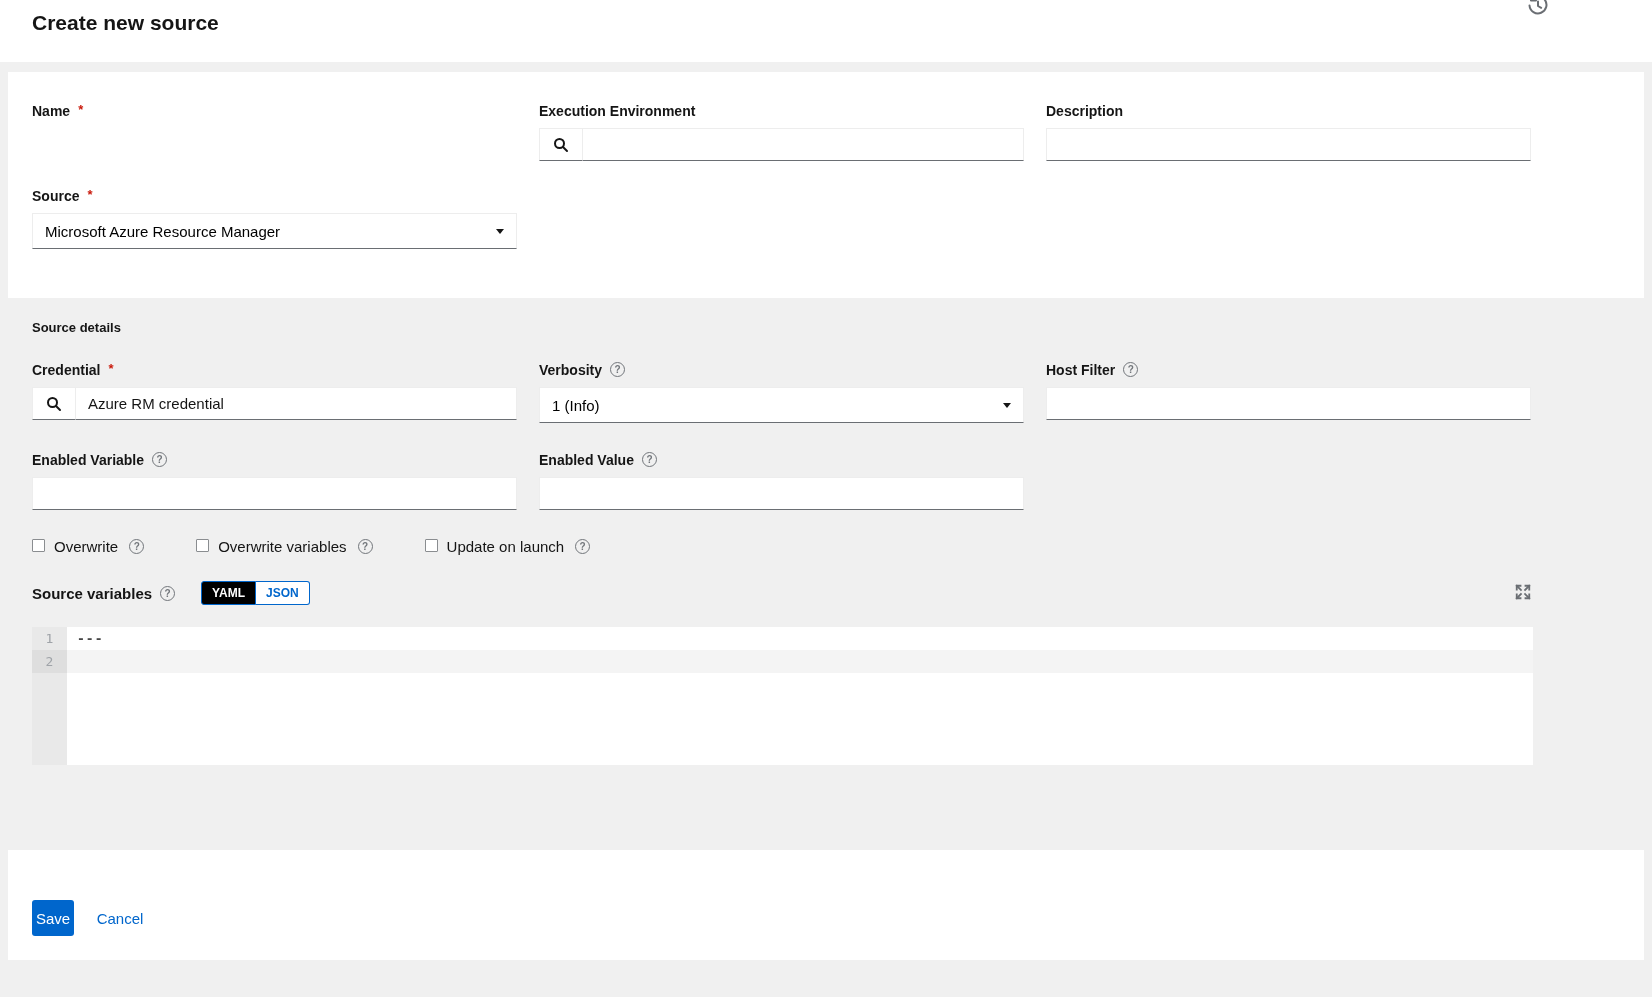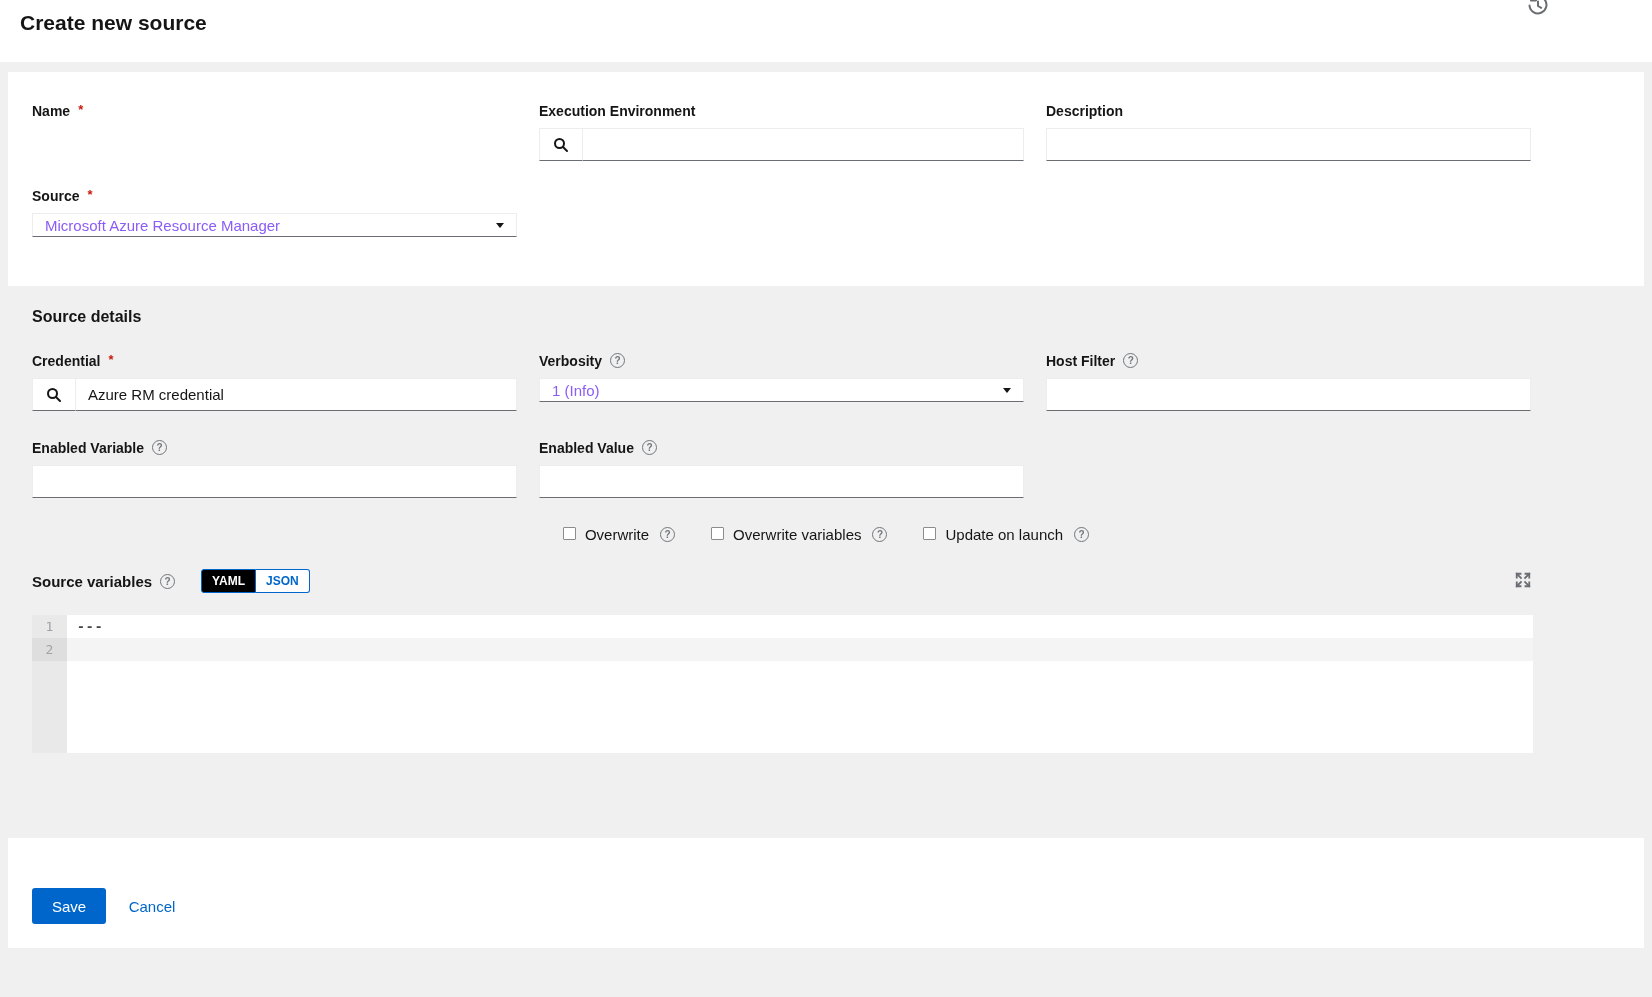--- a/index.html
+++ b/index.html
@@ -9,21 +9,21 @@
     background: #f0f0f0;
     font-family: "Liberation Sans", sans-serif;
     color: #151515;
     overflow: hidden;
   }
   
   .page-header {
     height: 62px; background: #fff; position: relative; overflow: hidden;
   }
   .page-title {
-    position: absolute; left: 20px; top: 11px;
+    position: absolute; left: 32px; top: 11px;
     font-size: 21px; font-weight: 700; margin: 0; color: #151515;
   }
   .history-btn {
     position: absolute; right: 102px; top: -7px;
     width: 24px; height: 24px; border: none; background: transparent; padding: 0; cursor: pointer;
   }
   
   .card { margin: 10px 8px 0 8px; width: 1636px; }
   .sec-top { background: #fff; padding: 30px 24px 42px 24px; }
   .sec-gray { background: #f0f0f0; padding: 22px 24px 85px 24px; }
@@ -53,36 +53,36 @@
   .search-group { display: flex; }
   .search-btn {
     width: 44px; height: 33px; flex: 0 0 44px;
     border: 1px solid #ededed; border-bottom: 1px solid #6a6e73;
     background: #fff; display: flex; align-items: center; justify-content: center;
     cursor: pointer; padding: 0;
   }
   .search-group .pf-input { flex: 1 1 auto; border-left: none; }
 
   .pf-select {
-    height: 24px; width: 100%;
+    height: 36px; width: 100%;
     border: 1px solid #ededed; border-bottom: 1px solid #6a6e73;
-    background: #fff; font-size: 15px; color: #8b5cf6;
+    background: #fff; font-size: 15px; color: #000000;
     padding: 0 12px; display: flex; align-items: center; justify-content: space-between;
     cursor: pointer;
   }
   .caret {
     width: 0; height: 0;
     border-left: 4.5px solid transparent; border-right: 4.5px solid transparent;
     border-top: 5.5px solid #151515;
   }
 
-  .section-heading { font-size: 16px; font-weight: 700; margin: 0 0 26px 0; }
+  .section-heading { font-size: 13px; font-weight: 700; margin: 0 0 26px 0; }
   .sub-heading { font-size: 15px; font-weight: 700; margin: 0 0 14px 0; }
 
-  .cb-row { display: flex; gap: 36px; margin-bottom: 26px; justify-content: center; }
+  .cb-row { display: flex; gap: 52px; margin-bottom: 26px; }
   .cb-item { display: flex; align-items: center; gap: 9px; font-size: 15px; cursor: pointer; }
   .checkbox {
     width: 13px; height: 13px; border: 1px solid #8a8d90; background: #fff;
     border-radius: 1px; flex: 0 0 13px; align-self: flex-start; margin-top: 1px;
   }
 
   .sv-row { display: flex; align-items: center; margin-bottom: 22px; width: 1503px; position: relative; }
   .sv-label { font-size: 15px; font-weight: 700; }
   .toggle { display: flex; margin-left: 26px; }
   .tbtn {
@@ -104,21 +104,21 @@
   }
   .gutter-bg { position: absolute; left: 0; top: 0; bottom: 0; width: 35px; background: #e9e9e9; }
   .eline { position: relative; display: flex; height: 23px; line-height: 23px; }
   .eline .ln { width: 35px; flex: 0 0 35px; text-align: center; color: #9fa3a8; background: #e9e9e9; }
   .eline .code { padding-left: 10px; color: #454545; letter-spacing: 1px; font-weight: 700; }
   .eline.active { background: #f4f4f4; }
   .eline.active .ln { background: #dedede; }
 
   .save-btn {
     background: #0066cc; color: #fff; border: none; border-radius: 3px;
-    font-size: 15px; height: 36px; padding: 0 20px; cursor: pointer;
+    font-size: 15px; height: 36px; padding: 0 4px; cursor: pointer;
     font-family: "Liberation Sans", sans-serif;
   }
   .cancel-link { color: #0066cc; font-size: 15px; margin-left: 18px; text-decoration: none; cursor: pointer; }
 
   .icon-svg { display: block; }
 </style>
 </head>
 <body>
 
 <div class="page-header">

